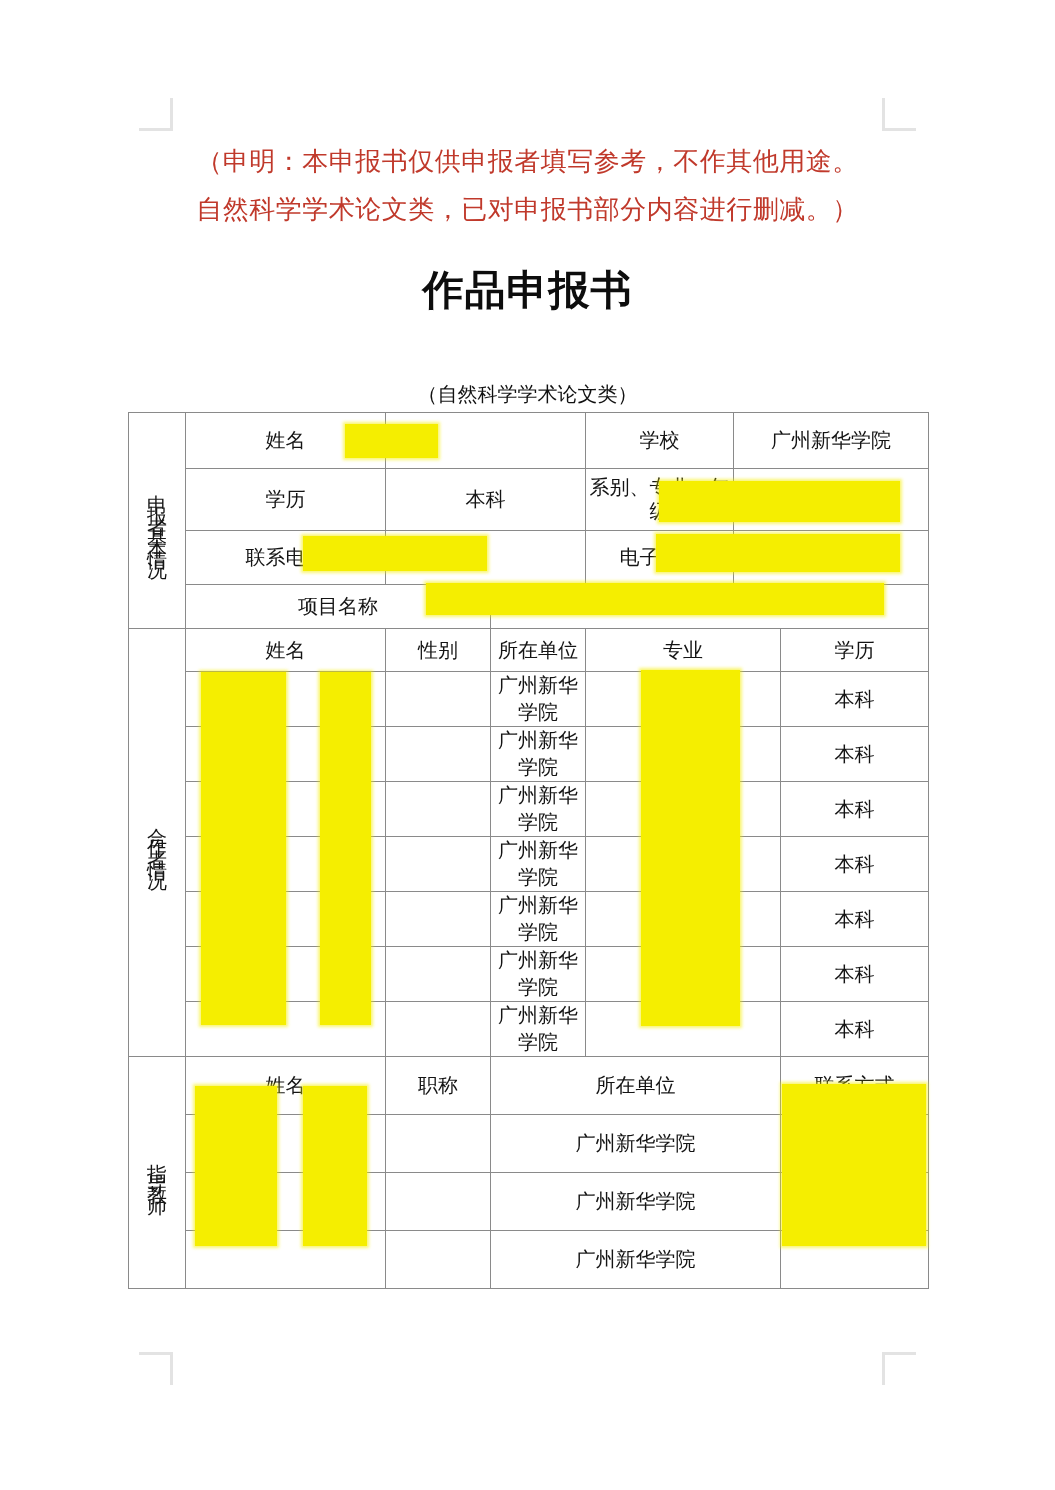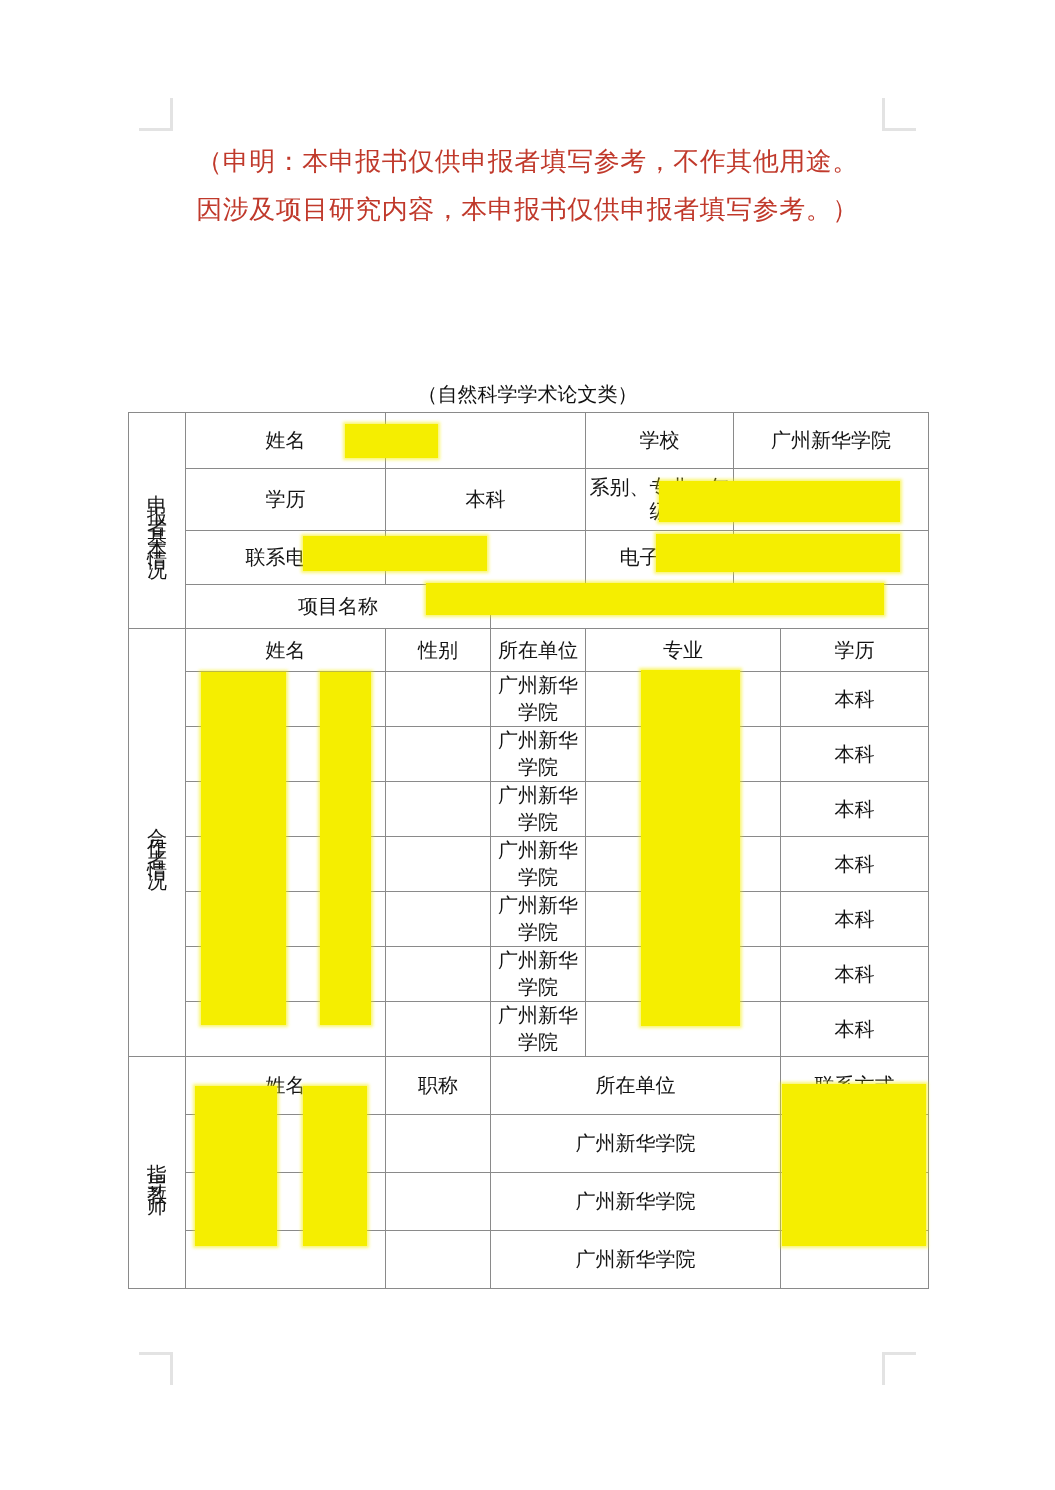--- a/index.html
+++ b/index.html
@@ -149,24 +149,25 @@
     <i></i>
     <i></i>
   </div>
 <div class="crop crop-br">
     <i></i>
     <i></i>
   </div>
 
 <div class="disclaimer">
   <div>（申明：本申报书仅供申报者填写参考，不作其他用途。</div>
-  <div>因涉及项目研究内容，本申报书仅供申报者填写参考。）</div>
+  <div>自然科学学术论文类，已对申报书部分内容进行删减。）</div>
 </div>
 
 <div class="doc-title">
+  <div>作品申报书</div>
 </div>
 <div class="doc-subtitle">（自然科学学术论文类）</div>
 
 <table class="form-table">
   <colgroup>
     <col style="width:57px">
     <col style="width:105px">
     <col style="width:95px">
     <col style="width:105px">
     <col style="width:95px">

